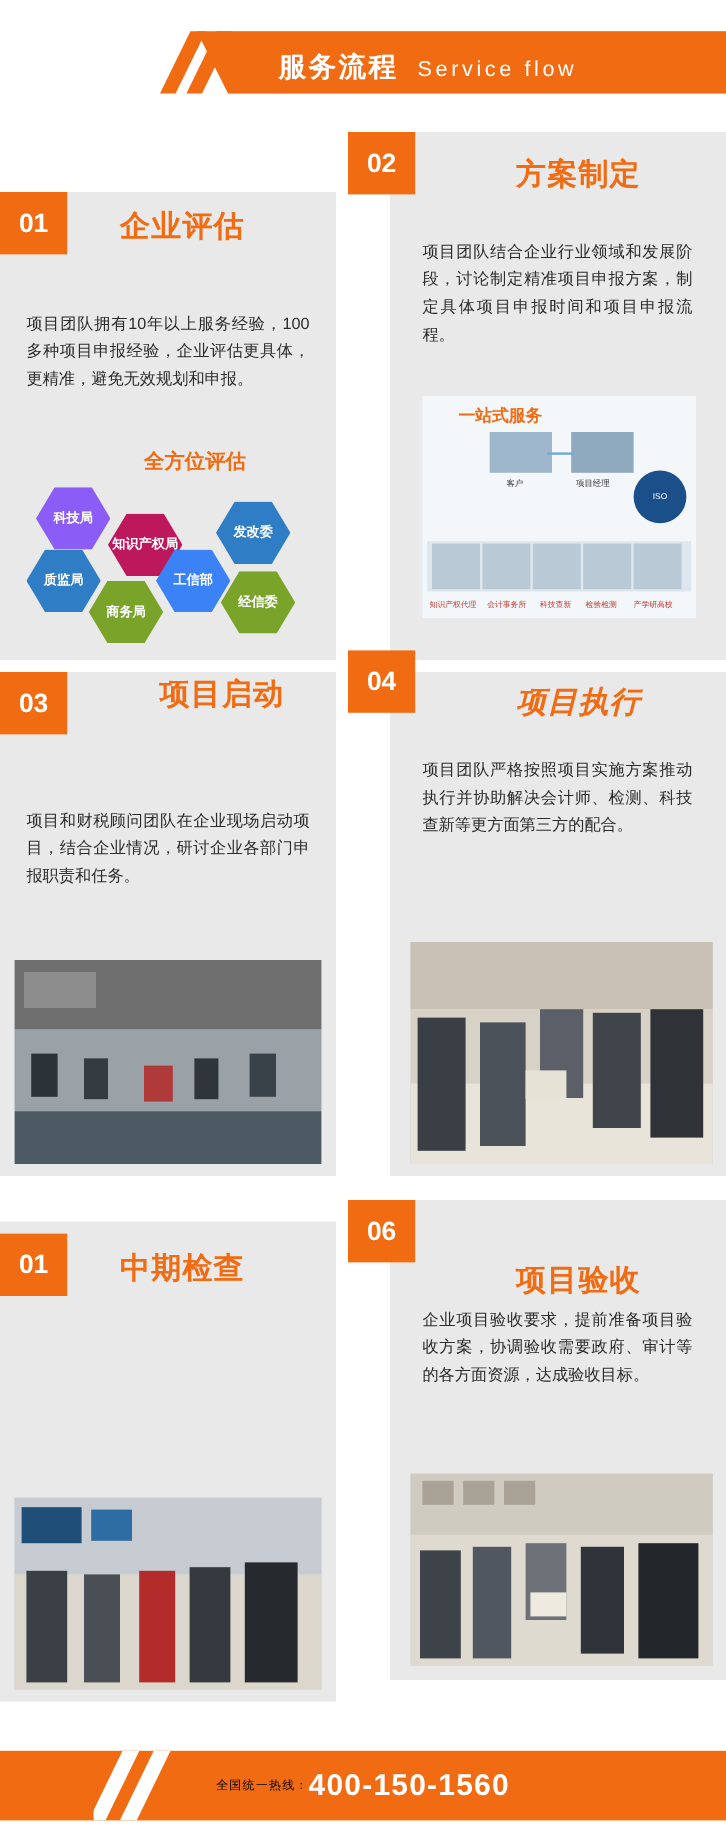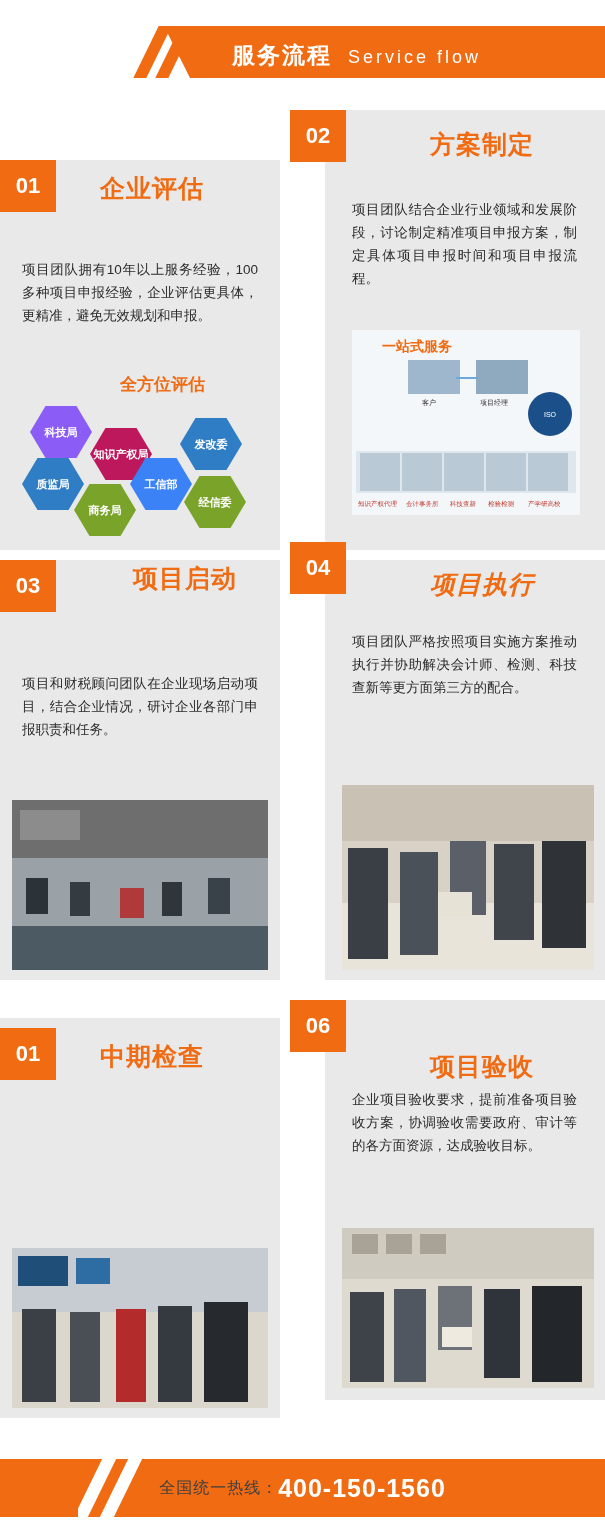--- a/index.html
+++ b/index.html
@@ -121,21 +121,21 @@
   #num6{left:290px;top:1000px;width:56px;height:52px;}
   #t6{left:110px;top:1022px;margin-top:28px;}
   #x6{left:352px;top:1088px;width:225px;}
   #p6{left:342px;top:1228px;width:252px;height:160px;}
 
   
   .footer{position:absolute;left:0;top:1435px;width:605px;height:103px;}
   .fbar{position:absolute;left:0;top:24px;width:605px;height:58px;background:#f06b12;}
   .ftxt{position:absolute;left:0;top:24px;width:605px;height:58px;
         display:flex;align-items:center;justify-content:center;}
-  .ftxt .small{color:#404040;font-size:16px;letter-spacing:1px;}
+  .ftxt .small{color:#000000;font-size:10px;letter-spacing:1px;}
   .ftxt .big{color:#fff;font-size:25px;font-weight:bold;letter-spacing:1px;}
   .fslashwrap{position:absolute;left:78px;top:24px;width:90px;height:58px;overflow:hidden;}
   .fslash{position:absolute;top:0;width:14px;height:58px;background:#ffffff;transform:skewX(-26deg);}
   .fs1{left:10px;}
   .fs2{left:36px;}
 </style>
 </head>
 <body>
 
 <div class="page">

